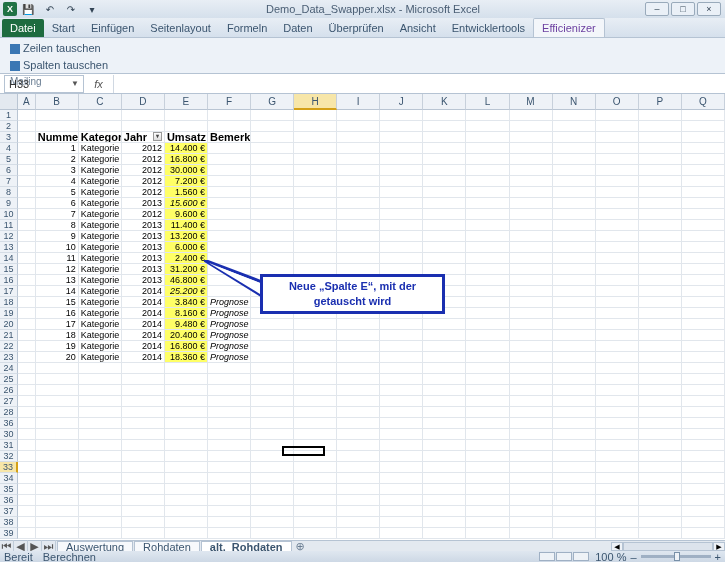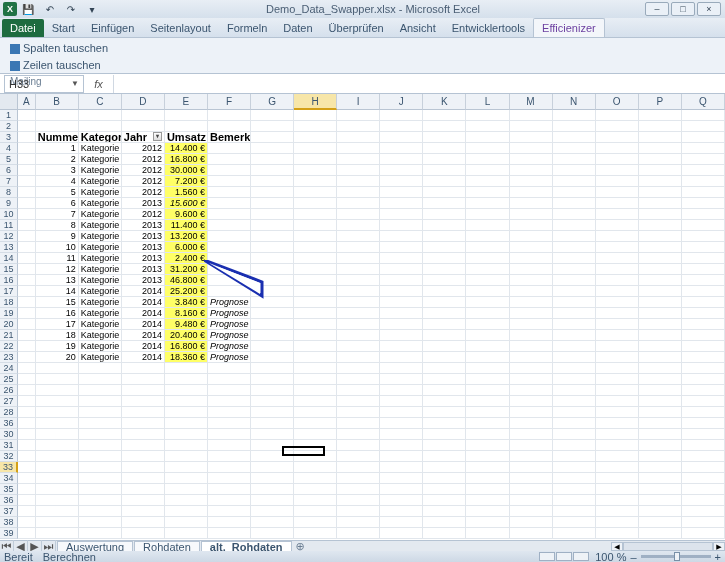--- a/index.html
+++ b/index.html
@@ -101,22 +101,22 @@
     <div class="tab">Formeln</div>
     <div class="tab">Daten</div>
     <div class="tab">Überprüfen</div>
     <div class="tab">Ansicht</div>
     <div class="tab">Entwicklertools</div>
     <div class="tab active">Efficienizer</div>
   </div>
 
 <div class="ribbon">
   <div class="grp">
+    <span class="btnrow"><span class="ic"></span><span>Zeilen tauschen</span></span>
     <span class="btnrow"><span class="ic"></span><span>Spalten tauschen</span></span>
-    <span class="btnrow"><span class="ic"></span><span>Zeilen tauschen</span></span>
     <div class="grplabel">Mailing</div>
   </div>
 </div>
 
 <div class="fbar">
   <div class="namebox">
     <span>H33</span>
     <span class="dd">▼</span>
   </div>
   <div class="fx">fx</div>
@@ -488,21 +488,21 @@
         <div class="cell" style="width: 44px;"></div>
         <div class="cell" style="width: 44px;"></div>
         <div class="cell" style="width: 44px;"></div>
         <div class="cell" style="width: 44px;"></div>
       </div>
       <div class="row">
         <div class="cell" style="width: 18px;"></div>
         <div class="cell num" style="width: 44px;">14</div>
         <div class="cell" style="width: 44px;">Kategorie 1</div>
         <div class="cell num" style="width: 44px;">2014</div>
-        <div class="cell num yel" style="width: 44px;">25.200 €</div>
+        <div class="cell num yel" style="width: 44px; font-style: italic;">25.200 €</div>
         <div class="cell" style="width: 44px;"></div>
         <div class="cell" style="width: 44px;"></div>
         <div class="cell" style="width: 44px;"></div>
         <div class="cell" style="width: 44px;"></div>
         <div class="cell" style="width: 44px;"></div>
         <div class="cell" style="width: 44px;"></div>
         <div class="cell" style="width: 44px;"></div>
         <div class="cell" style="width: 44px;"></div>
         <div class="cell" style="width: 44px;"></div>
         <div class="cell" style="width: 44px;"></div>
@@ -927,20 +927,26 @@
         <div class="cell" style="width: 44px;"></div>
         <div class="cell" style="width: 44px;"></div>
       </div>
     </div>
   <div class="active-cell" id="active-cell" style="left: 282px; top: 352px; width: 43px; height: 10px;"></div>
 
   <svg style="position:absolute;left:204px;top:166px;" width="60" height="40">
     <polygon points="0,0 58,22 58,36" fill="#fff" stroke="#1a2fb0" stroke-width="3"></polygon>
     <polygon points="5,3 56,23 56,34" fill="#fff"></polygon>
   </svg>
+  <div class="callout">
+    <div>
+      <span>Neue „Spalte E“, mit der</span><br>
+      <span>getauscht wird</span>
+    </div>
+  </div>
 </div>
 
 <div class="sheetbar">
   <div class="nav">
     <span>⏮</span>
     <span>◀</span>
     <span>▶</span>
     <span>⏭</span>
   </div>
   <div id="sheet-tabs" style="display:flex">

